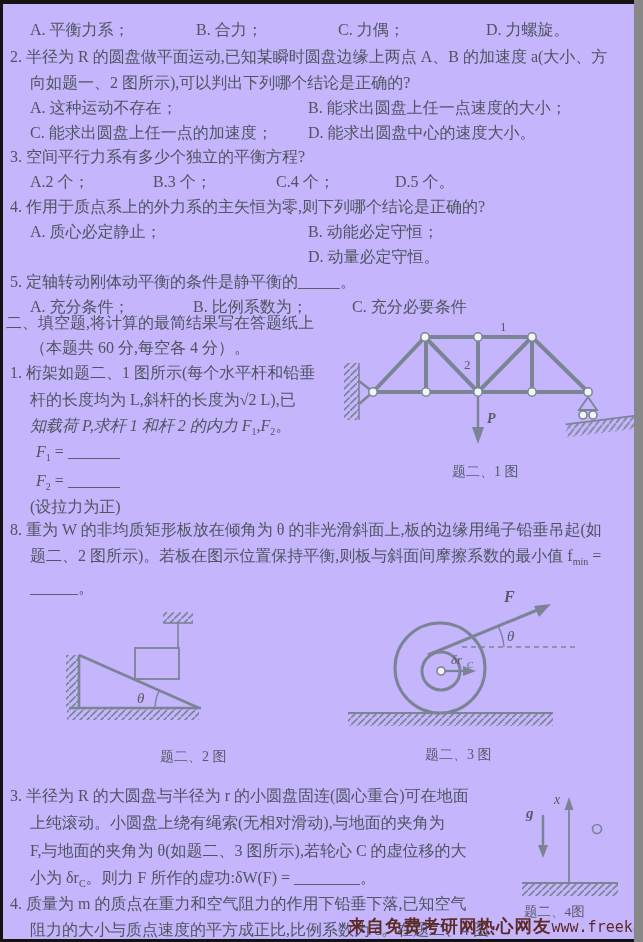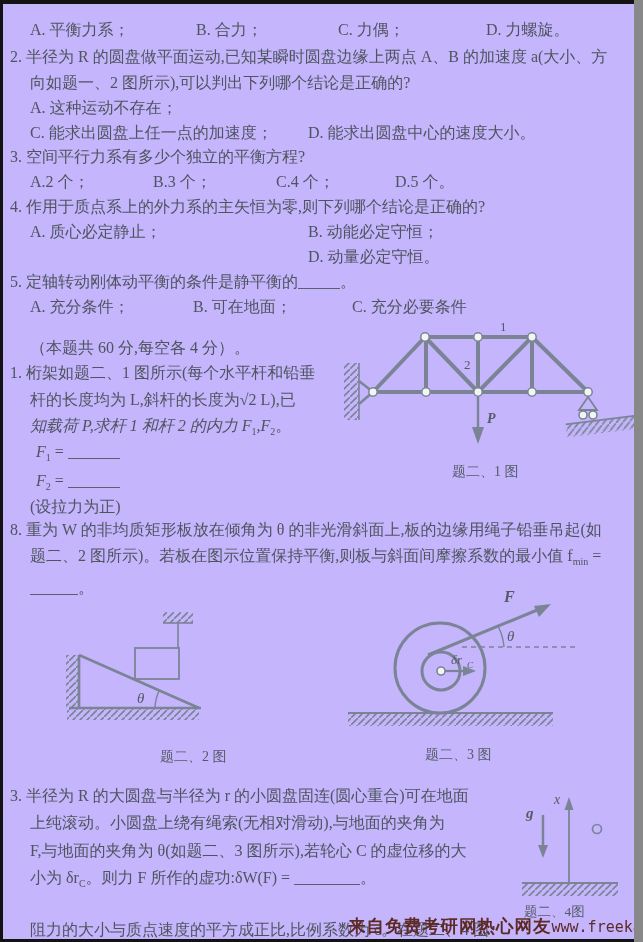--- a/index.html
+++ b/index.html
@@ -27,58 +27,61 @@
   <div class="edge" style="left:0;top:939px;width:643px;height:3px"></div>
 
   <div class="ln" style="left:30px;top:20px">A. 平衡力系；</div>
   <div class="ln" style="left:196px;top:20px">B. 合力；</div>
   <div class="ln" style="left:338px;top:20px">C. 力偶；</div>
   <div class="ln" style="left:486px;top:20px">D. 力螺旋。</div>
 
   <div class="ln" style="left:10px;top:47px">2. 半径为 R 的圆盘做平面运动,已知某瞬时圆盘边缘上两点 A、B 的加速度 a(大小、方</div>
   <div class="ln" style="left:30px;top:73px">向如题一、2 图所示),可以判出下列哪个结论是正确的?</div>
   <div class="ln" style="left:30px;top:98px">A. 这种运动不存在；</div>
+  <div class="ln" style="left:308px;top:98px">B. 能求出圆盘上任一点速度的大小；</div>
   <div class="ln" style="left:30px;top:123px">C. 能求出圆盘上任一点的加速度；</div>
   <div class="ln" style="left:308px;top:123px">D. 能求出圆盘中心的速度大小。</div>
 
   <div class="ln" style="left:10px;top:147px">3. 空间平行力系有多少个独立的平衡方程?</div>
   <div class="ln" style="left:30px;top:172px">A.2 个；</div>
   <div class="ln" style="left:153px;top:172px">B.3 个；</div>
   <div class="ln" style="left:276px;top:172px">C.4 个；</div>
   <div class="ln" style="left:395px;top:172px">D.5 个。</div>
 
   <div class="ln" style="left:10px;top:197px">4. 作用于质点系上的外力系的主矢恒为零,则下列哪个结论是正确的?</div>
   <div class="ln" style="left:30px;top:222px">A. 质心必定静止；</div>
   <div class="ln" style="left:308px;top:222px">B. 动能必定守恒；</div>
   <div class="ln" style="left:308px;top:247px">D. 动量必定守恒。</div>
 
   <div class="ln" style="left:10px;top:272px"><span>5. 定轴转动刚体动平衡的条件是静平衡的</span><span class="bl" style="width:42px"></span><span>。</span></div>
   <div class="ln" style="left:30px;top:297px">A. 充分条件；</div>
-  <div class="ln" style="left:193px;top:297px">B. 可在地面；</div>
+  <div class="ln" style="left:193px;top:297px">B. 比例系数为；</div>
   <div class="ln" style="left:352px;top:297px">C. 充分必要条件</div>
 
+  <div class="ln" style="left:6px;top:313px">二、填空题,将计算的最简结果写在答题纸上</div>
   <div class="ln" style="left:30px;top:338px">（本题共 60 分,每空各 4 分）。</div>
 
   <div class="ln" style="left:10px;top:363px">1. 桁架如题二、1 图所示(每个水平杆和铅垂</div>
   <div class="ln" style="left:30px;top:390px">杆的长度均为 L,斜杆的长度为√2 L),已</div>
   <div class="ln" style="left:30px;top:416px"><span class="it">知载荷 P,求杆 1 和杆 2 的内力 F</span><span class="sb">1</span><span class="it">,F</span><span class="sb">2</span><span>。</span></div>
 
   <div class="ln" style="left:36px;top:442px"><span class="it">F</span><span class="sb">1</span><span> =</span> <span class="bl" style="width:52px"></span></div>
   <div class="ln" style="left:36px;top:471px"><span class="it">F</span><span class="sb">2</span><span> =</span> <span class="bl" style="width:52px"></span></div>
   <div class="ln" style="left:30px;top:497px">(设拉力为正)</div>
 
   <div class="ln" style="left:10px;top:520px">8. 重为 W 的非均质矩形板放在倾角为 θ 的非光滑斜面上,板的边缘用绳子铅垂吊起(如</div>
   <div class="ln" style="left:30px;top:546px"><span>题二、2 图所示)。若板在图示位置保持平衡,则板与斜面间摩擦系数的最小值 f</span><span class="sb">min</span><span> =</span></div>
   <div class="ln" style="left:30px;top:578px"><span class="bl" style="width:48px"></span><span>。</span></div>
 
   <div class="ln" style="left:10px;top:786px">3. 半径为 R 的大圆盘与半径为 r 的小圆盘固连(圆心重合)可在地面</div>
   <div class="ln" style="left:30px;top:813px">上纯滚动。小圆盘上绕有绳索(无相对滑动),与地面的夹角为</div>
   <div class="ln" style="left:30px;top:841px">F,与地面的夹角为 θ(如题二、3 图所示),若轮心 C 的虚位移的大</div>
   <div class="ln" style="left:30px;top:868px"><span>小为 δr</span><span class="sb">C</span><span>。则力 F 所作的虚功:δW(F) =</span> <span class="bl" style="width:66px"></span><span>。</span></div>
 
+  <div class="ln" style="left:10px;top:894px">4. 质量为 m 的质点在重力和空气阻力的作用下铅垂下落,已知空气</div>
   <div class="ln" style="left:30px;top:920px">阻力的大小与质点速度的平方成正比,比例系数为 c。在题二、4 图</div>
 
   <svg class="fig" style="left:336px;top:320px" width="306" height="152" viewBox="0 0 306 152">
     <defs>
       <pattern id="hatch" width="7" height="7" patternUnits="userSpaceOnUse">
         <path d="M-1,8 L8,-1" stroke="#7b8495" stroke-width="1.6" fill="none"></path>
       </pattern>
     </defs>
     <g>
       <rect x="8" y="43" width="15" height="57" fill="url(#hatch)"></rect>

